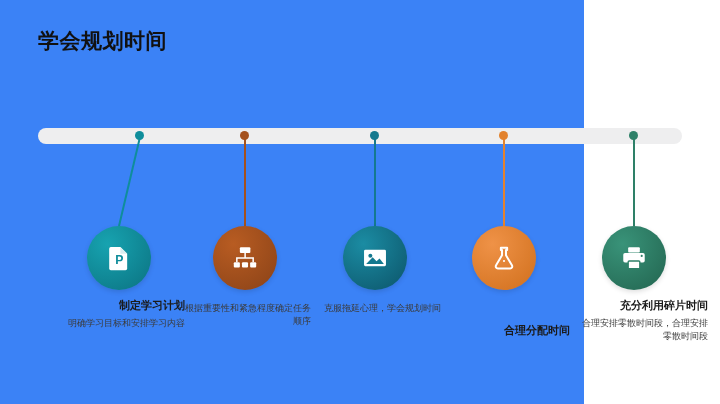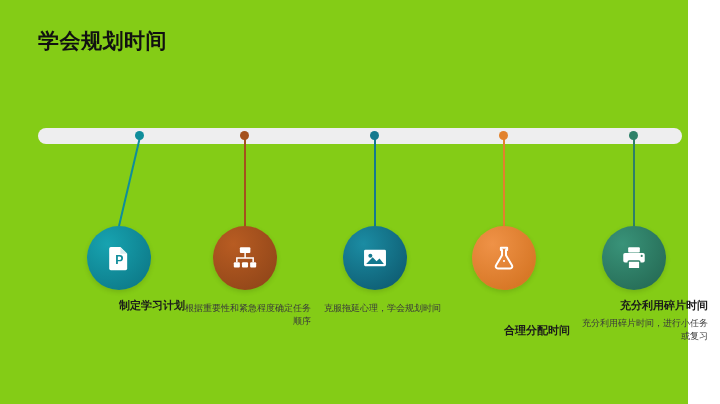--- a/index.html
+++ b/index.html
@@ -10,23 +10,23 @@
     width: 720px;
     height: 404px;
     background: #ffffff;
     font-family: "Liberation Sans", "DejaVu Sans", sans-serif;
     overflow: hidden;
     position: relative;
   }
   #slide {
     position: absolute;
     left: 0; top: 0;
-    width: 688px;
+    width: 584px;
     height: 404px;
-    background: #84cc16;
+    background: #3b82f6;
   }
   #page-title {
     position: absolute;
     left: 38px;
     top: 27px;
     font-size: 21px;
     font-weight: bold;
     color: #111111;
     letter-spacing: 0.5px;
     white-space: nowrap;
@@ -123,20 +123,21 @@
       <span class="node-icon">
         <svg width="28" height="28" viewBox="0 0 24 24">
           <path d="M5 2.6h8.2L19 8.4V21a1.4 1.4 0 0 1-1.4 1.4H5A1.4 1.4 0 0 1 3.6 21V4A1.4 1.4 0 0 1 5 2.6z" fill="#ffffff"></path>
           <path d="M13.2 2.6 19 8.4h-5.8z" fill="#d9eef0"></path>
           <text x="8.8" y="17.4" font-family="Liberation Sans, sans-serif" font-size="10.5" font-weight="bold" fill="#0f8d9b">P</text>
         </svg>
       </span>
     </div>
     <div class="node-text" style="left:53px; top:298px;">
       <div class="node-label">制定学习计划</div>
+      <div class="node-desc">明确学习目标和安排学习内容</div>
     </div>
   </div>
 
   <div class="node">
     <div class="dot" style="left:240px; top:131px; background:#a4511d;"></div>
     <div class="node-circle" style="left:213px; top:226px; background: radial-gradient(circle at 32% 28%, #b85c22, #8a4217);">
       <span class="node-icon">
         <svg width="28" height="28" viewBox="0 0 24 24">
           <rect x="7.6" y="2.8" width="9" height="5" rx="0.9" fill="#ffffff"></rect>
           <rect x="2.4" y="15.6" width="5.2" height="4.6" rx="0.9" fill="#ffffff"></rect>
@@ -189,17 +190,17 @@
         <svg width="28" height="28" viewBox="0 0 24 24">
           <rect x="7" y="2.8" width="10" height="4.4" rx="0.8" fill="#ffffff"></rect>
           <rect x="2.8" y="7.8" width="18.4" height="8" rx="1.5" fill="#ffffff"></rect>
           <rect x="7" y="14.6" width="10" height="6.6" rx="0.9" fill="#ffffff" stroke="#2e8068" stroke-width="1.2"></rect>
           <circle cx="18.6" cy="10.2" r="0.9" fill="#2e8068"></circle>
         </svg>
       </span>
     </div>
     <div class="node-text" style="left:568px; top:298px;margin-left:8px;">
       <div class="node-label">充分利用碎片时间</div>
-      <div class="node-desc">充分利用碎片时间，进行小任务或复习</div>
+      <div class="node-desc">合理安排零散时间段，合理安排零散时间段</div>
     </div>
   </div>
 
 </div>
 
 </body></html>

